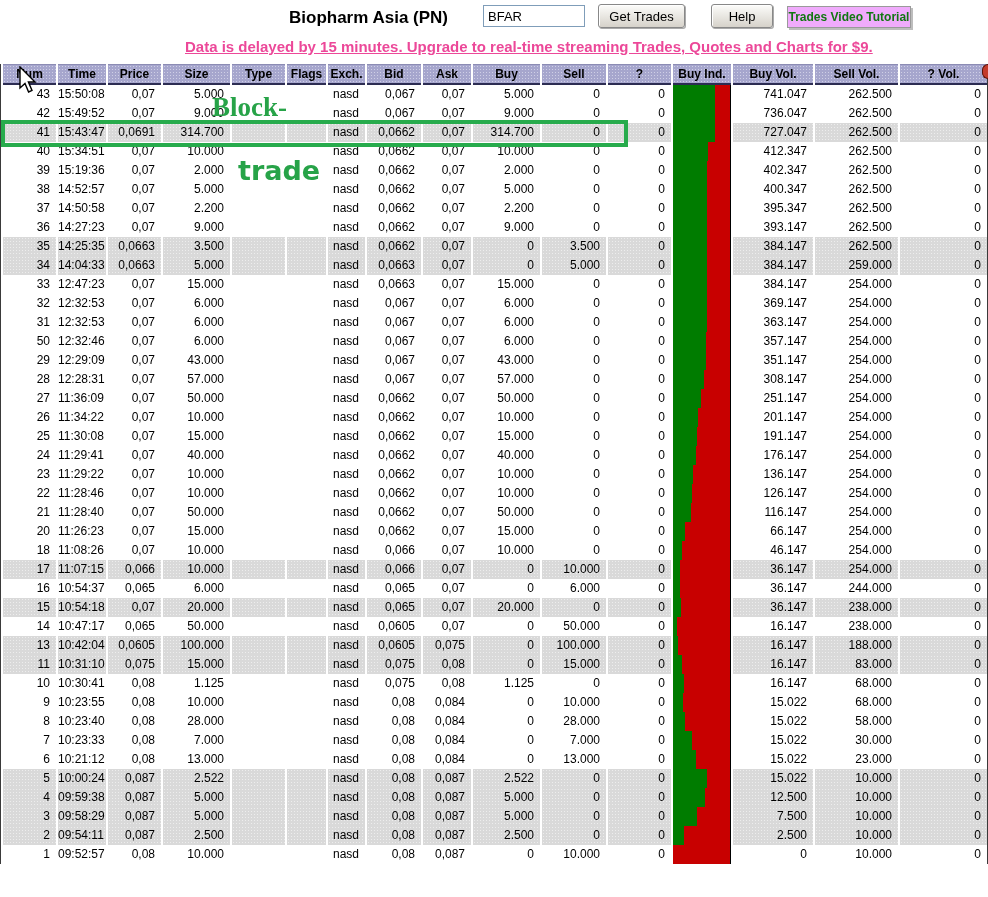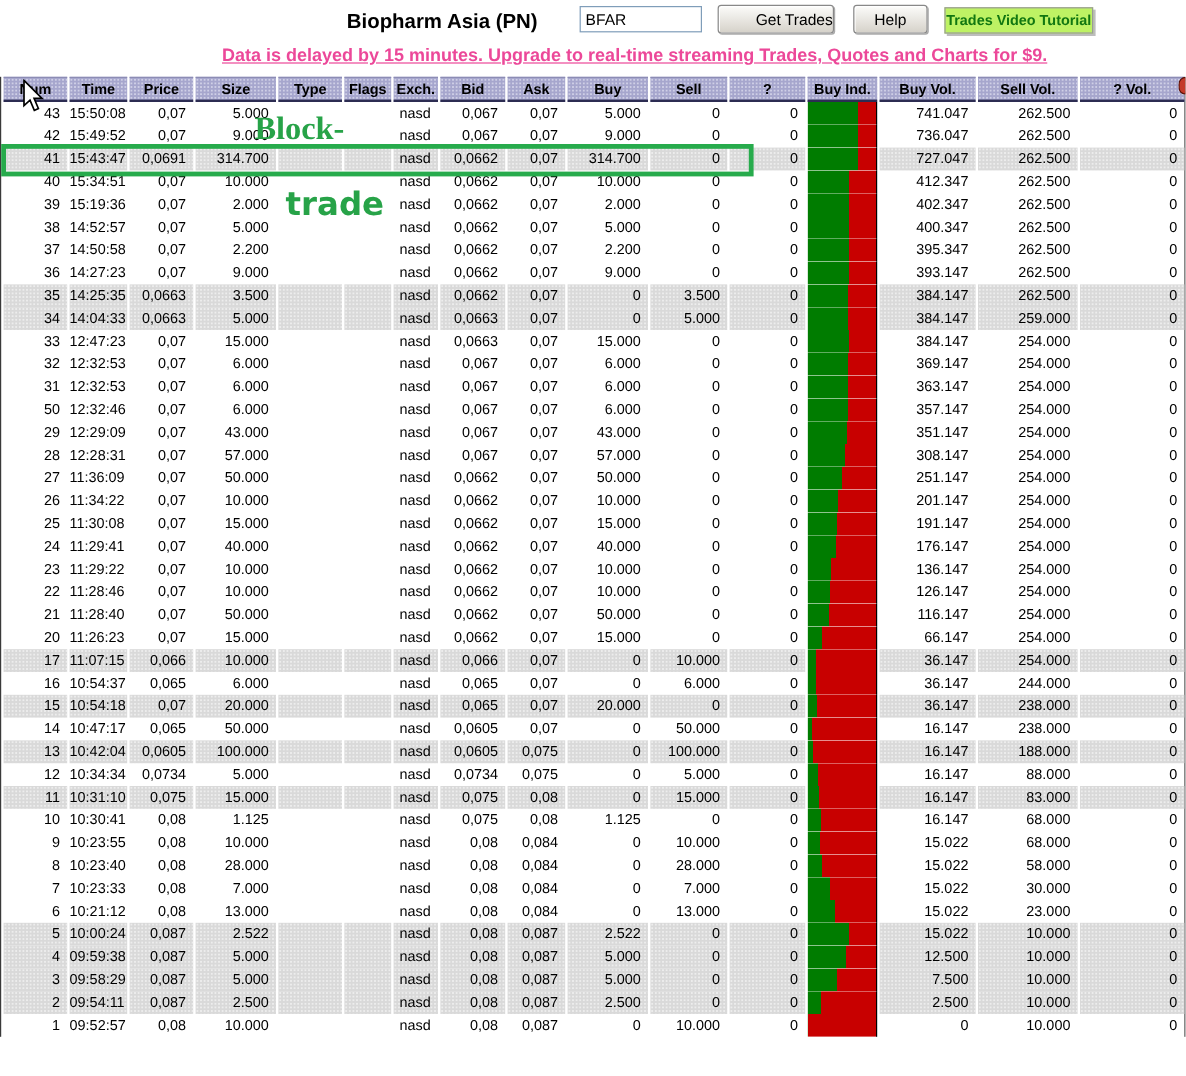--- a/index.html
+++ b/index.html
@@ -10,24 +10,24 @@
   
   .topbar { position:absolute; top:0; left:0; width:988px; height:34px; }
   .app-title { position:absolute; left:289px; top:8px; font-size:17px; font-weight:bold; color:#000; white-space:nowrap; }
   .ticker-input { position:absolute; left:483px; top:5px; width:102px; height:22px;
                   border:1px solid #7f9db9; font-size:13px; padding:2px 4px; color:#000; background:#fff;
                   font-family:"Liberation Sans", sans-serif; }
   .btn { position:absolute; top:4px; height:24px; background:linear-gradient(#fcfcfa,#d6d2ca);
          border:1px solid #888; border-radius:3px; font-size:13px; color:#000; text-align:center;
          box-shadow:inset 1px 1px 0 #fff, 1px 1px 0 #aaa; cursor:default;
          font-family:"Liberation Sans", sans-serif; }
-  #btn-get-trades { left:598px; width:97px;text-align:right; }
+  #btn-get-trades { left:598px; width:87px; }
   #btn-help { left:711px; width:62px; }
   .btn-video { position:absolute; left:787px; top:6px; width:124px; height:22px;
-               background:#bef264; border:1px solid #9a9a9a; box-shadow:2px 2px 0 #bdbdbd;
+               background:#f0abfc; border:1px solid #9a9a9a; box-shadow:2px 2px 0 #bdbdbd;
                color:#117711; font-weight:bold; font-size:12px; line-height:20px; text-align:center;
                font-family:"Liberation Sans", sans-serif; }
 
   
   .delay-link { position:absolute; left:185px; top:38px; white-space:nowrap;
                 font-size:15px; font-weight:bold; color:#ec4899; text-decoration:underline; cursor:pointer; }
 
   
   .table-wrap { position:absolute; left:0; top:64px; width:988px;
                 border-left:1px solid #3a3a3a; border-right:1px solid #3a3a3a; }
@@ -587,20 +587,40 @@
             <td>15.000</td>
             <td>0</td>
             <td>0</td>
             <td class="bar-cell">
               <div class="bar" style="background: linear-gradient(90deg, rgb(0, 124, 0) 20.6614%, rgb(200, 0, 0) 20.6614%);"></div>
             </td>
             <td>66.147</td>
             <td>254.000</td>
             <td>0</td>
           </tr>
+          <tr>
+            <td>18</td>
+            <td>11:08:26</td>
+            <td>0,07</td>
+            <td>10.000</td>
+            <td></td>
+            <td></td>
+            <td>nasd</td>
+            <td>0,066</td>
+            <td>0,07</td>
+            <td>10.000</td>
+            <td>0</td>
+            <td>0</td>
+            <td class="bar-cell">
+              <div class="bar" style="background: linear-gradient(90deg, rgb(0, 124, 0) 15.3748%, rgb(200, 0, 0) 15.3748%);"></div>
+            </td>
+            <td>46.147</td>
+            <td>254.000</td>
+            <td>0</td>
+          </tr>
           <tr class="shaded">
             <td>17</td>
             <td>11:07:15</td>
             <td>0,066</td>
             <td>10.000</td>
             <td></td>
             <td></td>
             <td>nasd</td>
             <td>0,066</td>
             <td>0,07</td>
@@ -687,40 +707,20 @@
             <td>0</td>
             <td>100.000</td>
             <td>0</td>
             <td class="bar-cell">
               <div class="bar" style="background: linear-gradient(90deg, rgb(0, 124, 0) 7.9095%, rgb(200, 0, 0) 7.9095%);"></div>
             </td>
             <td>16.147</td>
             <td>188.000</td>
             <td>0</td>
           </tr>
-          <tr>
-            <td>12</td>
-            <td>10:34:34</td>
-            <td>0,0734</td>
-            <td>5.000</td>
-            <td></td>
-            <td></td>
-            <td>nasd</td>
-            <td>0,0734</td>
-            <td>0,075</td>
-            <td>0</td>
-            <td>5.000</td>
-            <td>0</td>
-            <td class="bar-cell">
-              <div class="bar" style="background: linear-gradient(90deg, rgb(0, 124, 0) 15.504%, rgb(200, 0, 0) 15.504%);"></div>
-            </td>
-            <td>16.147</td>
-            <td>88.000</td>
-            <td>0</td>
-          </tr>
           <tr class="shaded">
             <td>11</td>
             <td>10:31:10</td>
             <td>0,075</td>
             <td>15.000</td>
             <td></td>
             <td></td>
             <td>nasd</td>
             <td>0,075</td>
             <td>0,08</td>

